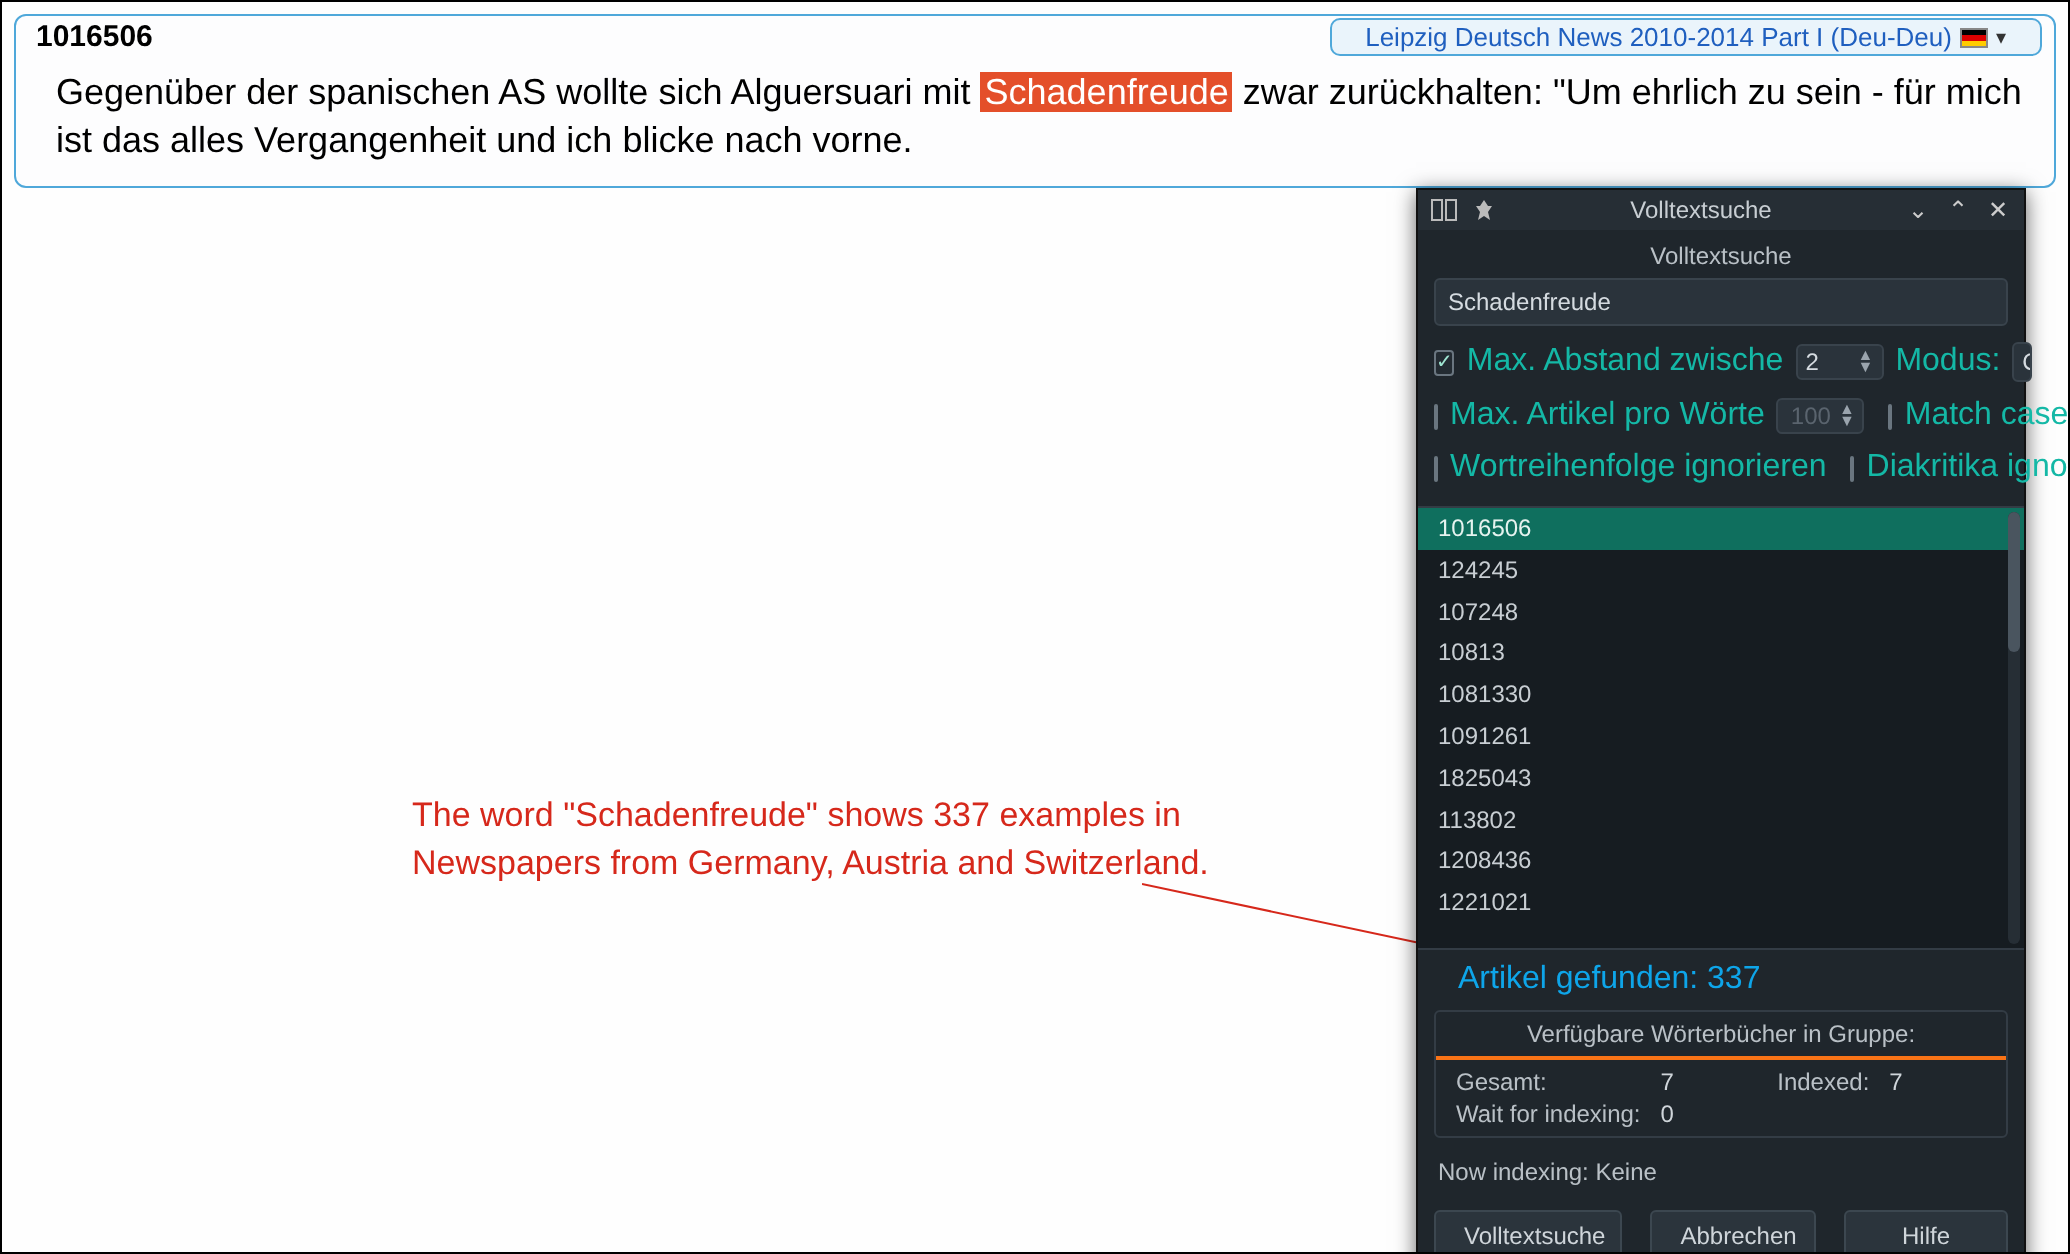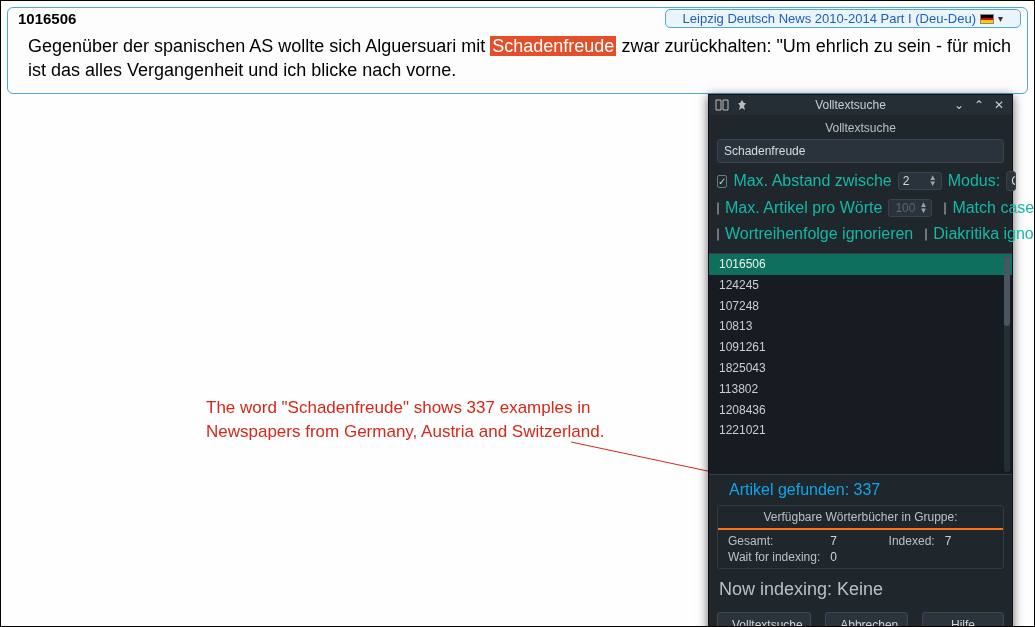--- a/index.html
+++ b/index.html
@@ -159,21 +159,21 @@
   .kv-grid {
     display: grid;
     grid-template-columns: auto 1fr auto 1fr;
     padding: 4px 10px;
     gap: 2px 10px;
     font-size: 12px;
     color:#b9c0c6;
   }
   .kv-grid .v { text-align:left; color:#cfd5da; }
 
-  .nowidx { padding: 4px 10px 8px; font-size:18px; color:#b9c0c6; }
+  .nowidx { padding: 4px 10px 8px; font-size:12px; color:#b9c0c6; }
 
   .btn-row { display:flex; gap:14px; justify-content:center; padding: 4px 8px 10px; }
   .btn {
     background:#2b343c; border:1px solid #3c4750; color:#cfd5da;
     padding: 5px 14px; font-size:12px; border-radius:3px; cursor:pointer;
     min-width: 82px; text-align:center;
   }
 </style>
 </head>
 <body>
@@ -260,20 +260,21 @@
       <span class="ck" style="margin-left:6px;"></span>
       <span class="lbl">Diakritika ignorieren</span>
     </div>
 
     <div class="results">
       <div id="res-container">
           <div class="res-item sel">1016506</div>
           <div class="res-item">124245</div>
           <div class="res-item">107248</div>
           <div class="res-item">10813</div>
+          <div class="res-item">1081330</div>
           <div class="res-item">1091261</div>
           <div class="res-item">1825043</div>
           <div class="res-item">113802</div>
           <div class="res-item">1208436</div>
           <div class="res-item">1221021</div>
         </div>
       <div class="scroll-track"></div>
       <div class="scroll-thumb"></div>
     </div>
   </div>

